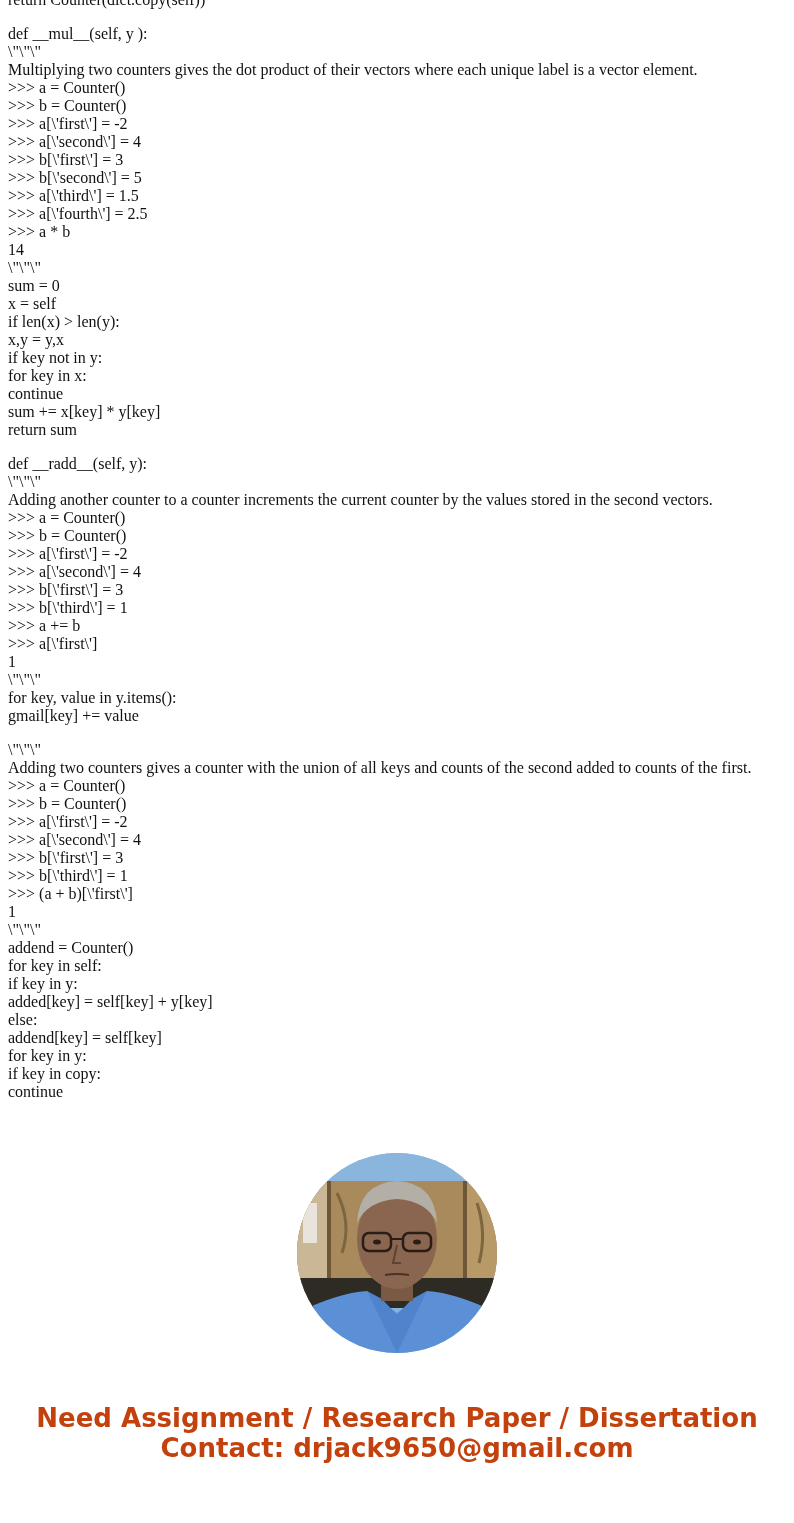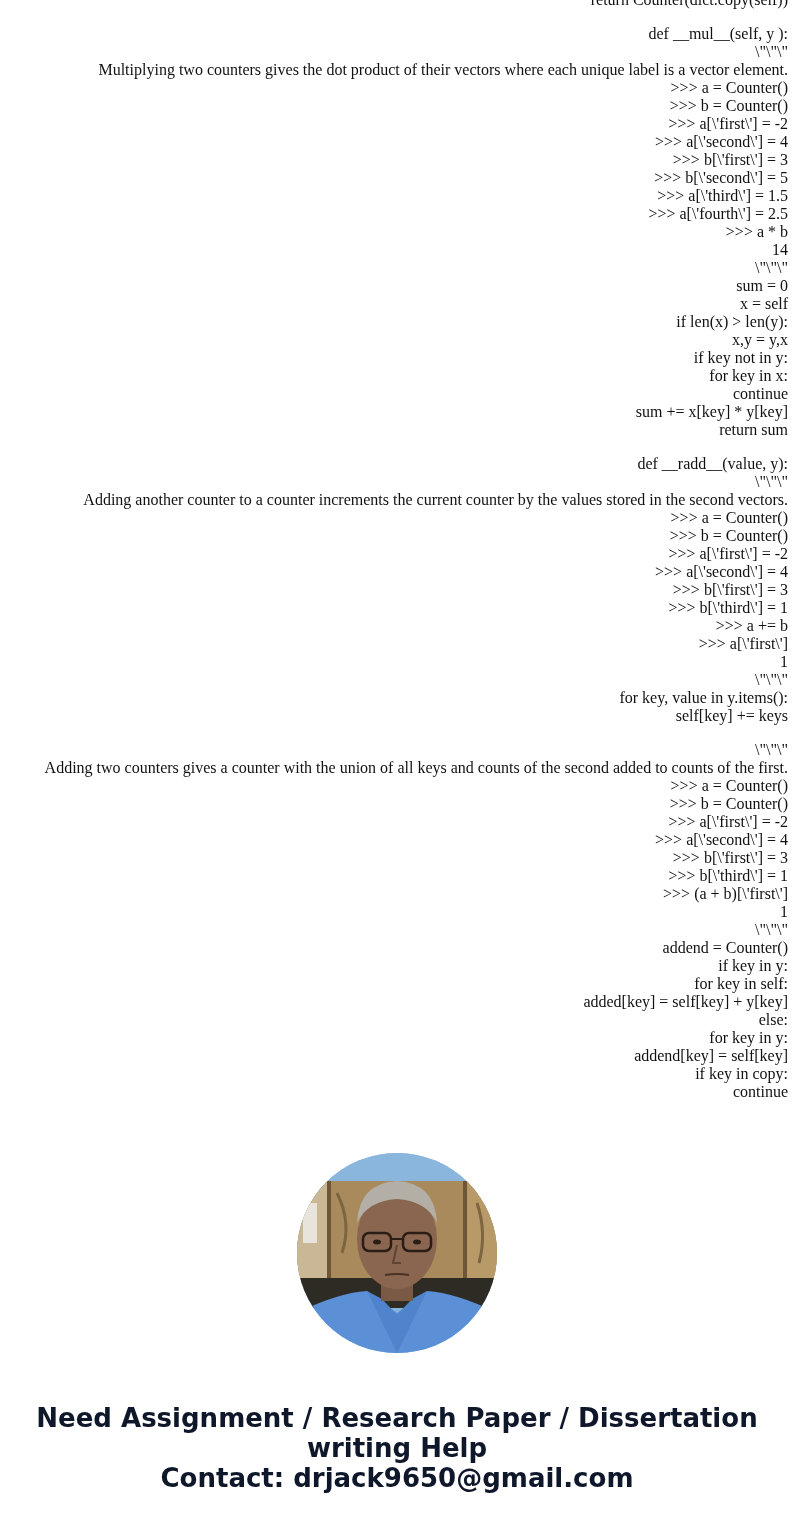--- a/index.html
+++ b/index.html
@@ -20,21 +20,20 @@
       left: 8px;
       top: -9px;
       width: 780px;
     }
     .block { margin-bottom: 16px; }
     .line {
       font-size: 16px;
       line-height: 18px;
       height: 18px;
       white-space: pre;
-      text-align: right;
     }
     .avatar {
       position: absolute;
       left: 297px;
       top: 1153px;
       width: 200px;
       height: 200px;
       border-radius: 50%;
       overflow: hidden;
       background: #87b4dc;
@@ -43,21 +42,21 @@
     .footer {
       position: absolute;
       left: 0;
       top: 1403px;
       width: 794px;
       text-align: center;
       font-family: "DejaVu Sans", sans-serif;
       font-weight: bold;
       font-size: 26px;
       line-height: 30px;
-      color: #0f172a;
+      color: #c2410c;
     }
   </style>
 </head>
 <body>
 
 <div class="code">
   <div class="block">
     <div class="line">return Counter(dict.copy(self))</div>
   </div>
 
@@ -81,56 +80,56 @@
     <div class="line">if len(x) &gt; len(y):</div>
     <div class="line">x,y = y,x</div>
     <div class="line">if key not in y:</div>
     <div class="line">for key in x:</div>
     <div class="line">continue</div>
     <div class="line">sum += x[key] * y[key]</div>
     <div class="line">return sum</div>
   </div>
 
   <div class="block">
-    <div class="line">def __radd__(value, y):</div>
+    <div class="line">def __radd__(self, y):</div>
     <div class="line">\"\"\"</div>
     <div class="line">Adding another counter to a counter increments the current counter by the values stored in the second vectors.</div>
     <div class="line">&gt;&gt;&gt; a = Counter()</div>
     <div class="line">&gt;&gt;&gt; b = Counter()</div>
     <div class="line">&gt;&gt;&gt; a[\'first\'] = -2</div>
     <div class="line">&gt;&gt;&gt; a[\'second\'] = 4</div>
     <div class="line">&gt;&gt;&gt; b[\'first\'] = 3</div>
     <div class="line">&gt;&gt;&gt; b[\'third\'] = 1</div>
     <div class="line">&gt;&gt;&gt; a += b</div>
     <div class="line">&gt;&gt;&gt; a[\'first\']</div>
     <div class="line">1</div>
     <div class="line">\"\"\"</div>
     <div class="line">for key, value in y.items():</div>
-    <div class="line">self[key] += keys</div>
+    <div class="line">gmail[key] += value</div>
   </div>
 
   <div class="block">
     <div class="line">\"\"\"</div>
     <div class="line">Adding two counters gives a counter with the union of all keys and counts of the second added to counts of the first.</div>
     <div class="line">&gt;&gt;&gt; a = Counter()</div>
     <div class="line">&gt;&gt;&gt; b = Counter()</div>
     <div class="line">&gt;&gt;&gt; a[\'first\'] = -2</div>
     <div class="line">&gt;&gt;&gt; a[\'second\'] = 4</div>
     <div class="line">&gt;&gt;&gt; b[\'first\'] = 3</div>
     <div class="line">&gt;&gt;&gt; b[\'third\'] = 1</div>
     <div class="line">&gt;&gt;&gt; (a + b)[\'first\']</div>
     <div class="line">1</div>
     <div class="line">\"\"\"</div>
     <div class="line">addend = Counter()</div>
+    <div class="line">for key in self:</div>
     <div class="line">if key in y:</div>
-    <div class="line">for key in self:</div>
     <div class="line">added[key] = self[key] + y[key]</div>
     <div class="line">else:</div>
+    <div class="line">addend[key] = self[key]</div>
     <div class="line">for key in y:</div>
-    <div class="line">addend[key] = self[key]</div>
     <div class="line">if key in copy:</div>
     <div class="line">continue</div>
   </div>
 </div>
 
 <div class="avatar">
   <svg width="200" height="200" viewBox="0 0 200 200">
 
     <rect x="0" y="0" width="200" height="40" fill="#8ab6de"></rect>
 
@@ -160,15 +159,14 @@
     <ellipse cx="80" cy="89" rx="4" ry="2.5" fill="#2a1d16"></ellipse>
     <ellipse cx="120" cy="89" rx="4" ry="2.5" fill="#2a1d16"></ellipse>
 
     <path d="M100 92 L96 110 L104 110" stroke="#5e4232" stroke-width="2" fill="none"></path>
     <path d="M88 122 Q100 120 112 122" stroke="#4a3226" stroke-width="2" fill="none"></path>
   </svg>
 </div>
 
 <div class="footer">
   <div>Need Assignment / Research Paper / Dissertation</div>
-  <div>writing Help</div>
   <div>Contact: drjack9650@gmail.com</div>
 </div>
 
 </body></html>

